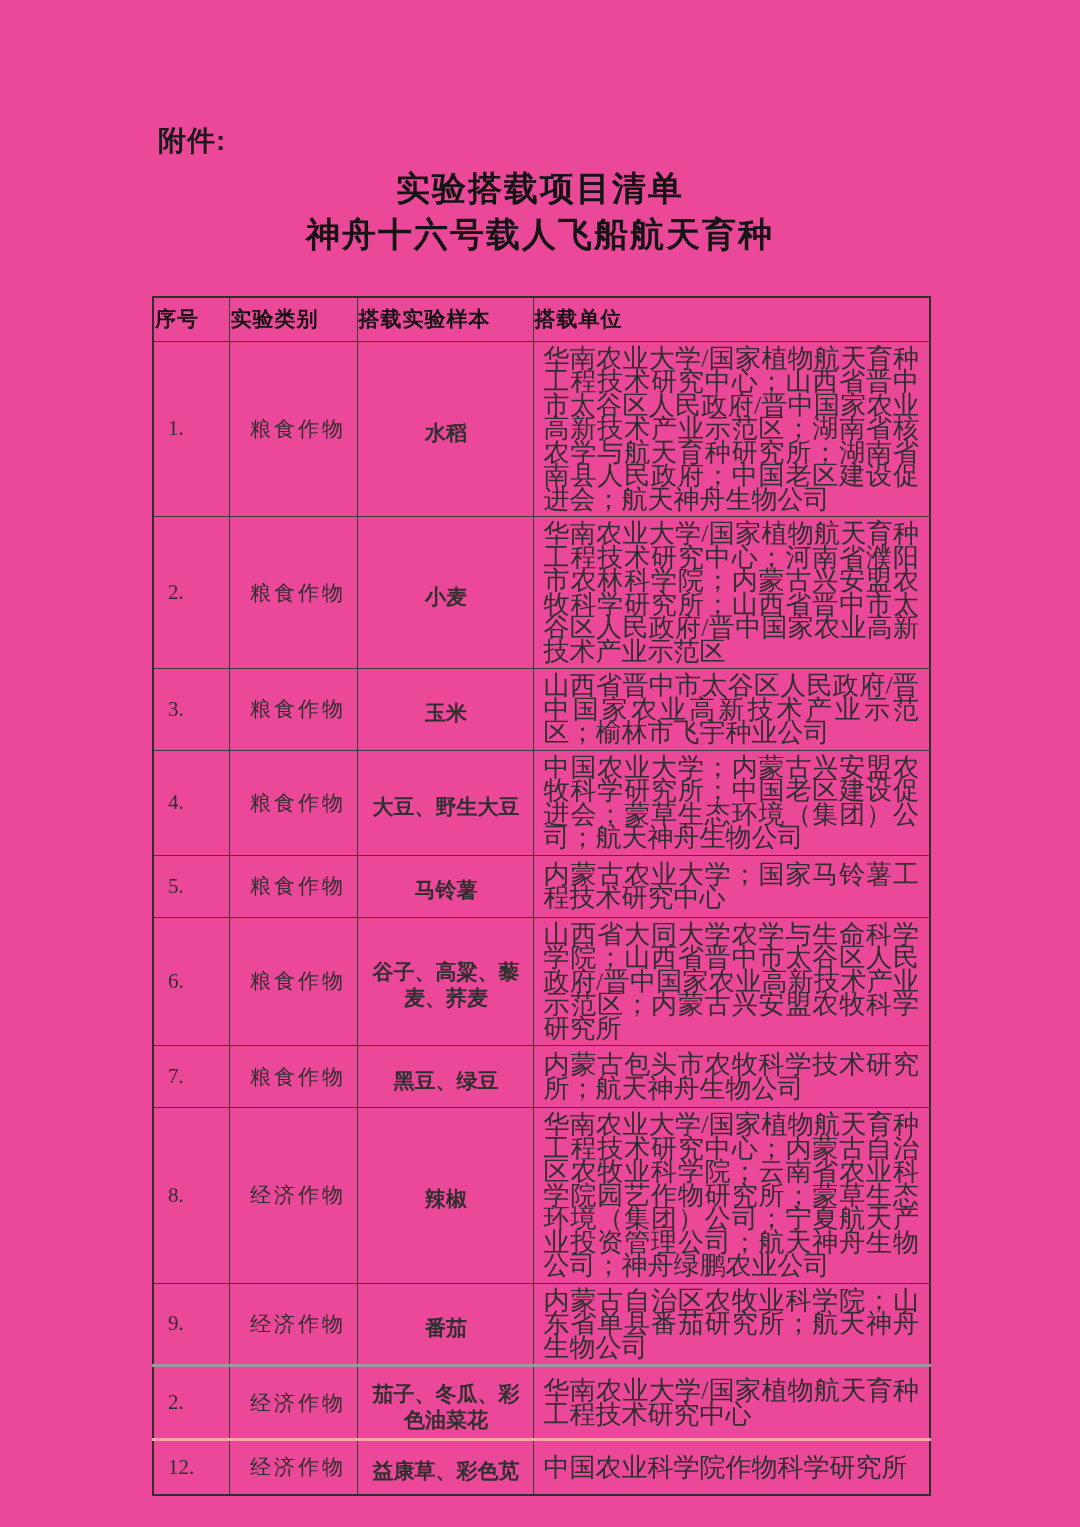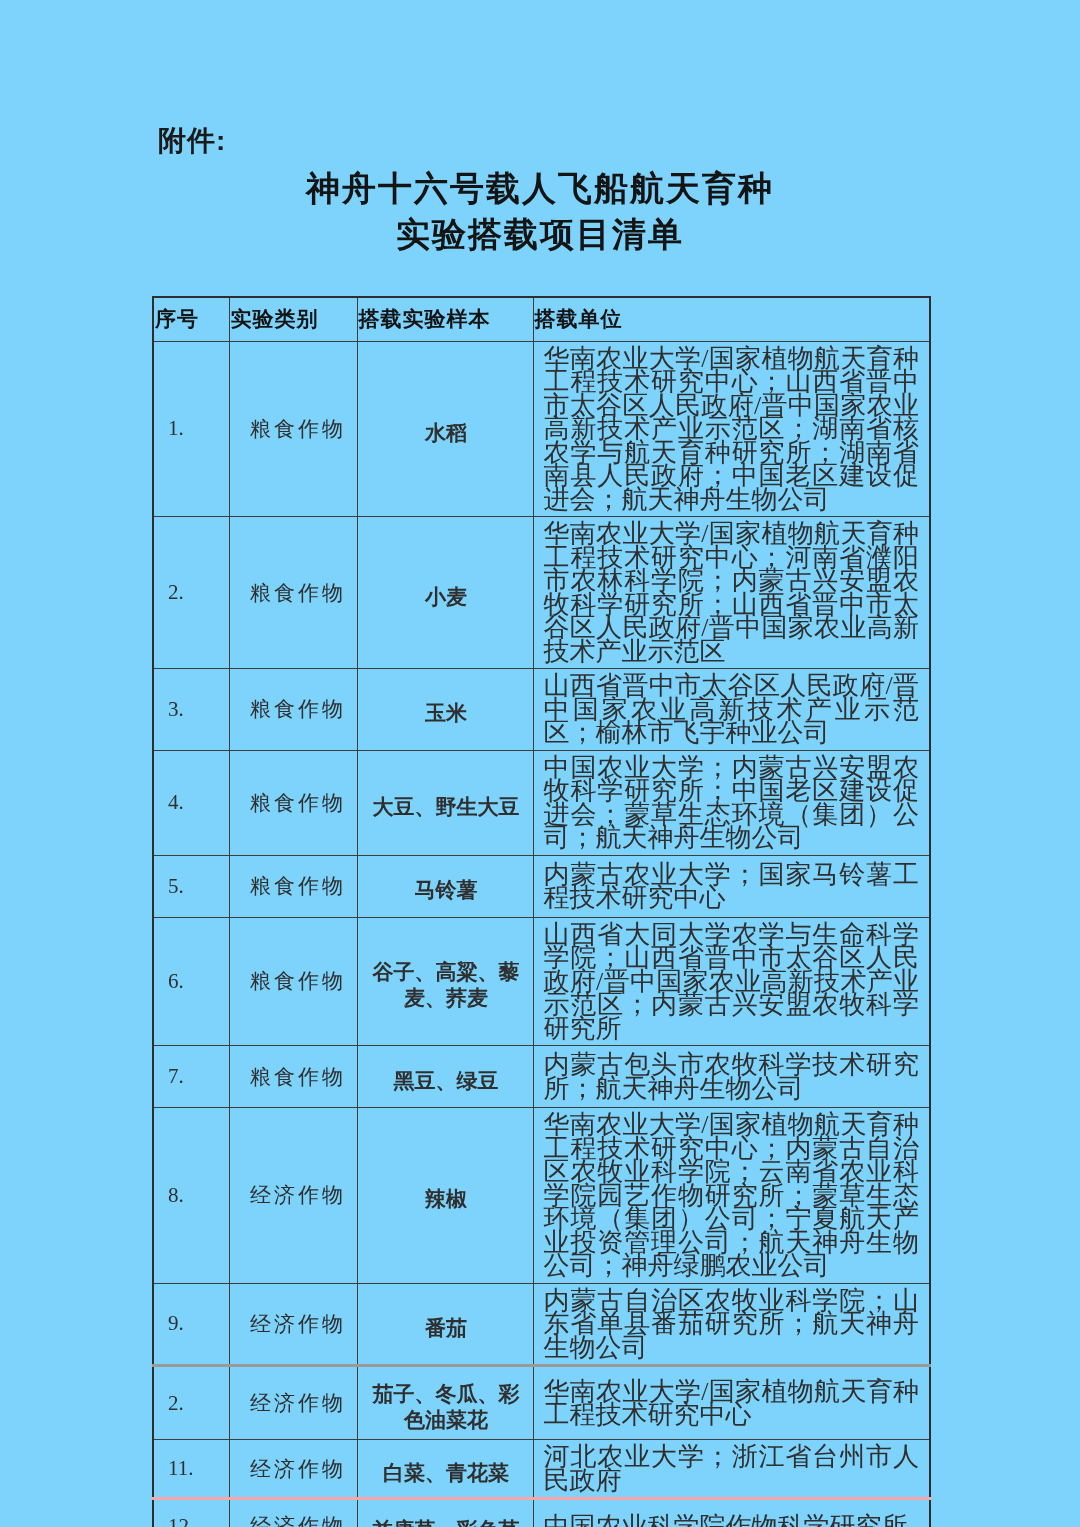--- a/index.html
+++ b/index.html
@@ -1,20 +1,20 @@
 <!DOCTYPE html>
 <html><head>
 <meta charset="utf-8">
 <style>
   html, body { margin: 0; padding: 0; background: #ffffff; }
   .page {
     position: relative;
     width: 1080px;
     height: 1527px;
-    background: #7dd3fc;
+    background: #ec4899;
     font-family: "Liberation Serif", "DejaVu Serif", serif;
     color: #2f2f2f;
     overflow: hidden;
   }
   .attachment {
     position: absolute;
     left: 158px;
     top: 122px;
     font-family: "Liberation Sans", "DejaVu Sans", sans-serif;
     font-weight: bold;
@@ -94,22 +94,22 @@
   tr.thick-dark-top td { border-top: 3px solid #fca5a5; margin-left: 16px; }
 </style>
 </head>
 <body>
 
 <div class="page">
 
   <div class="attachment">附件:</div>
 
   <div class="title-block">
+    <div>实验搭载项目清单</div>
     <div>神舟十六号载人飞船航天育种</div>
-    <div>实验搭载项目清单</div>
   </div>
 
   <table class="payload">
     <colgroup>
       <col style="width:76px">
         <col style="width:128px">
         <col style="width:176px">
         <col style="width:397px">
     </colgroup>
     <thead>
@@ -174,26 +174,20 @@
         <td class="cat-cell">经济作物</td>
         <td class="sample-cell">番茄</td>
         <td class="units-cell">内蒙古自治区农牧业科学院；山东省单县番茄研究所；航天神舟生物公司</td>
       </tr>
       <tr class="h-r10 thick-gray-top">
         <td class="no-cell">2.</td>
         <td class="cat-cell">经济作物</td>
         <td class="sample-cell">茄子、冬瓜、彩色油菜花</td>
         <td class="units-cell">华南农业大学/国家植物航天育种工程技术研究中心</td>
       </tr>
-      <tr class="h-r11">
-        <td class="no-cell">11.</td>
-        <td class="cat-cell">经济作物</td>
-        <td class="sample-cell">白菜、青花菜</td>
-        <td class="units-cell">河北农业大学；浙江省台州市人民政府</td>
-      </tr>
       <tr class="h-r12 thick-dark-top">
         <td class="no-cell">12.</td>
         <td class="cat-cell">经济作物</td>
         <td class="sample-cell">益康草、彩色苋</td>
         <td class="units-cell">中国农业科学院作物科学研究所</td>
       </tr>
     </tbody>
   </table>
 
 </div>

